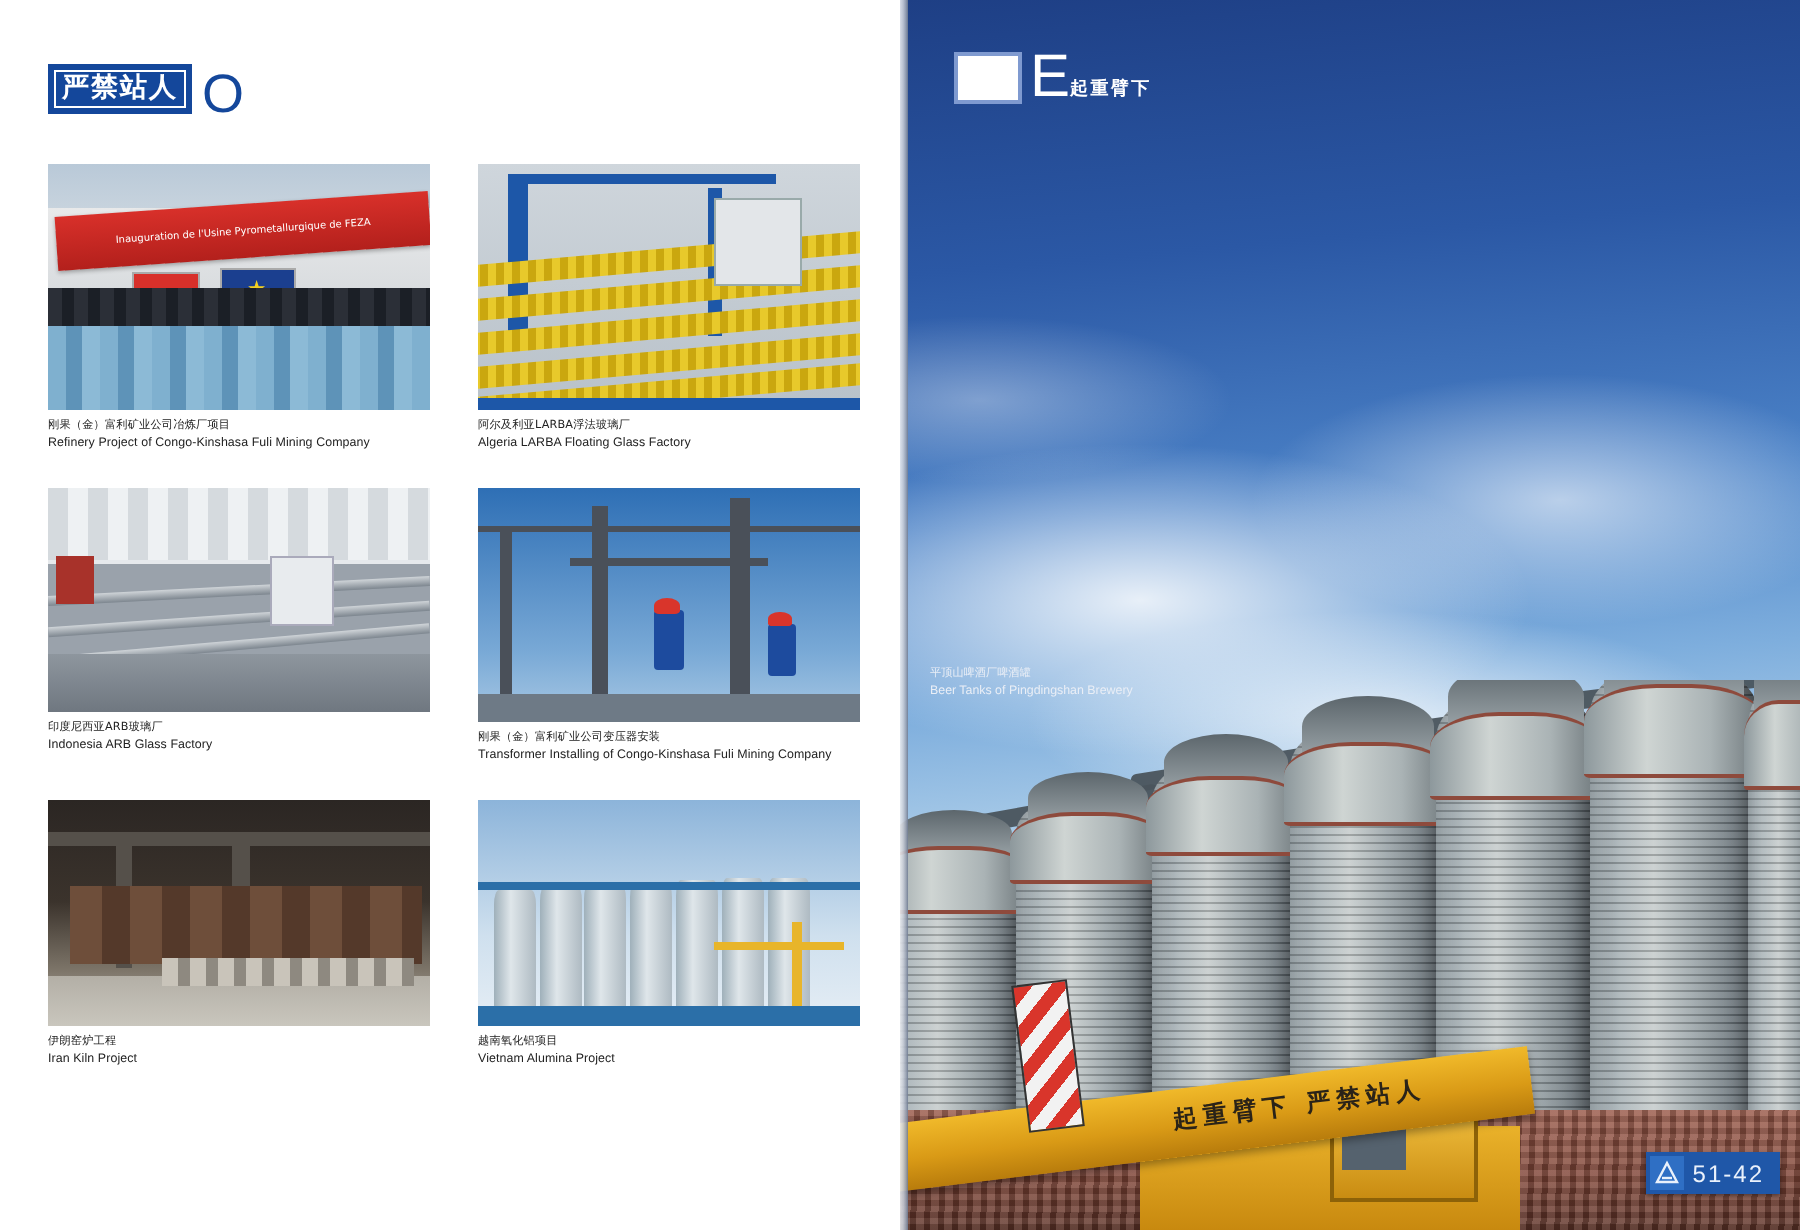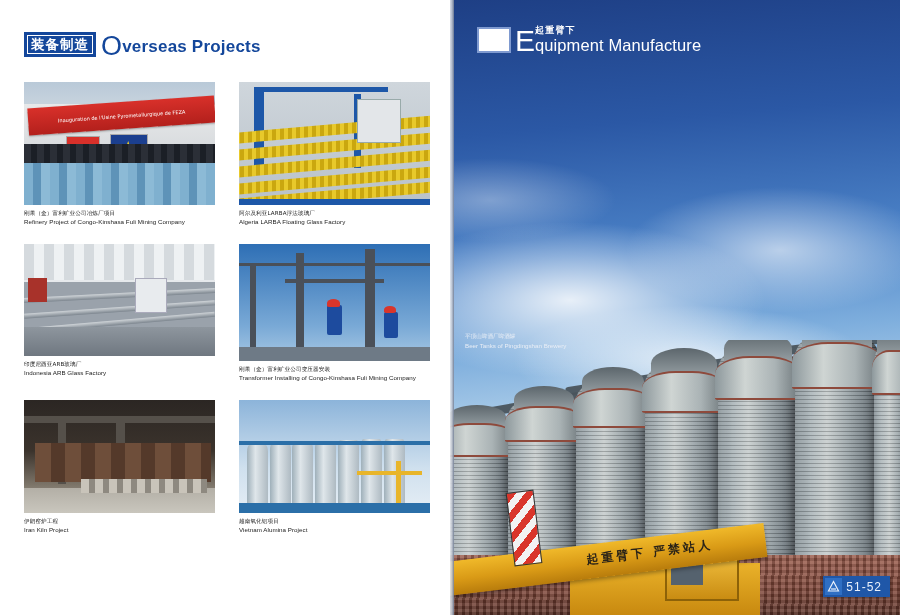--- a/index.html
+++ b/index.html
@@ -142,25 +142,24 @@
 </style>
 </head>
 <body>
 
 <div class="spread">
 
   <div class="page-left">
 
     <div class="sec-head">
       <div class="cn-badge">
-        <span>装备制造</span>
+        <span>严禁站人</span>
       </div>
       <div class="en-title">
         <span class="big">O</span>
-        <span>verseas Projects</span>
       </div>
     </div>
 
     <div class="grid">
 
       <div class="row" style="margin-bottom:18px;">
         <div class="cell">
           <div class="photo" style="height:123px;">
             <div class="ph">
               <div class="p1-sky"></div>
@@ -295,21 +294,20 @@
   <div class="page-right">
 
     <div class="sky"></div>
 
     <div class="sec-head-r">
       <div class="wbox"></div>
       <div class="r-title">
         <span class="bigE">E</span>
         <span class="stack">
           <span class="cn2">起重臂下</span>
-          <span class="en2">quipment Manufacture</span>
         </span>
       </div>
     </div>
 
     <div class="photo-cap">
       <div class="cn">平顶山啤酒厂啤酒罐</div>
       <div class="en">Beer Tanks of Pingdingshan Brewery</div>
     </div>
 
     <div class="scene">
@@ -359,18 +357,18 @@
       <div class="hazard"></div>
     </div>
 
     <div class="pagebadge">
       <span class="mark">
         <svg width="13" height="13" viewBox="0 0 13 13">
           <path d="M6.5 1.5 L11.5 11 L1.5 11 Z" fill="none" stroke="#eaf1fb" stroke-width="1.2"></path>
           <path d="M4 9 L9 9" stroke="#eaf1fb" stroke-width="1.2"></path>
         </svg>
       </span>
-      <span class="num">51-52</span>
+      <span class="num">51-42</span>
     </div>
   </div>
 
   <div class="gutter"></div>
 </div>
 
 </body></html>

